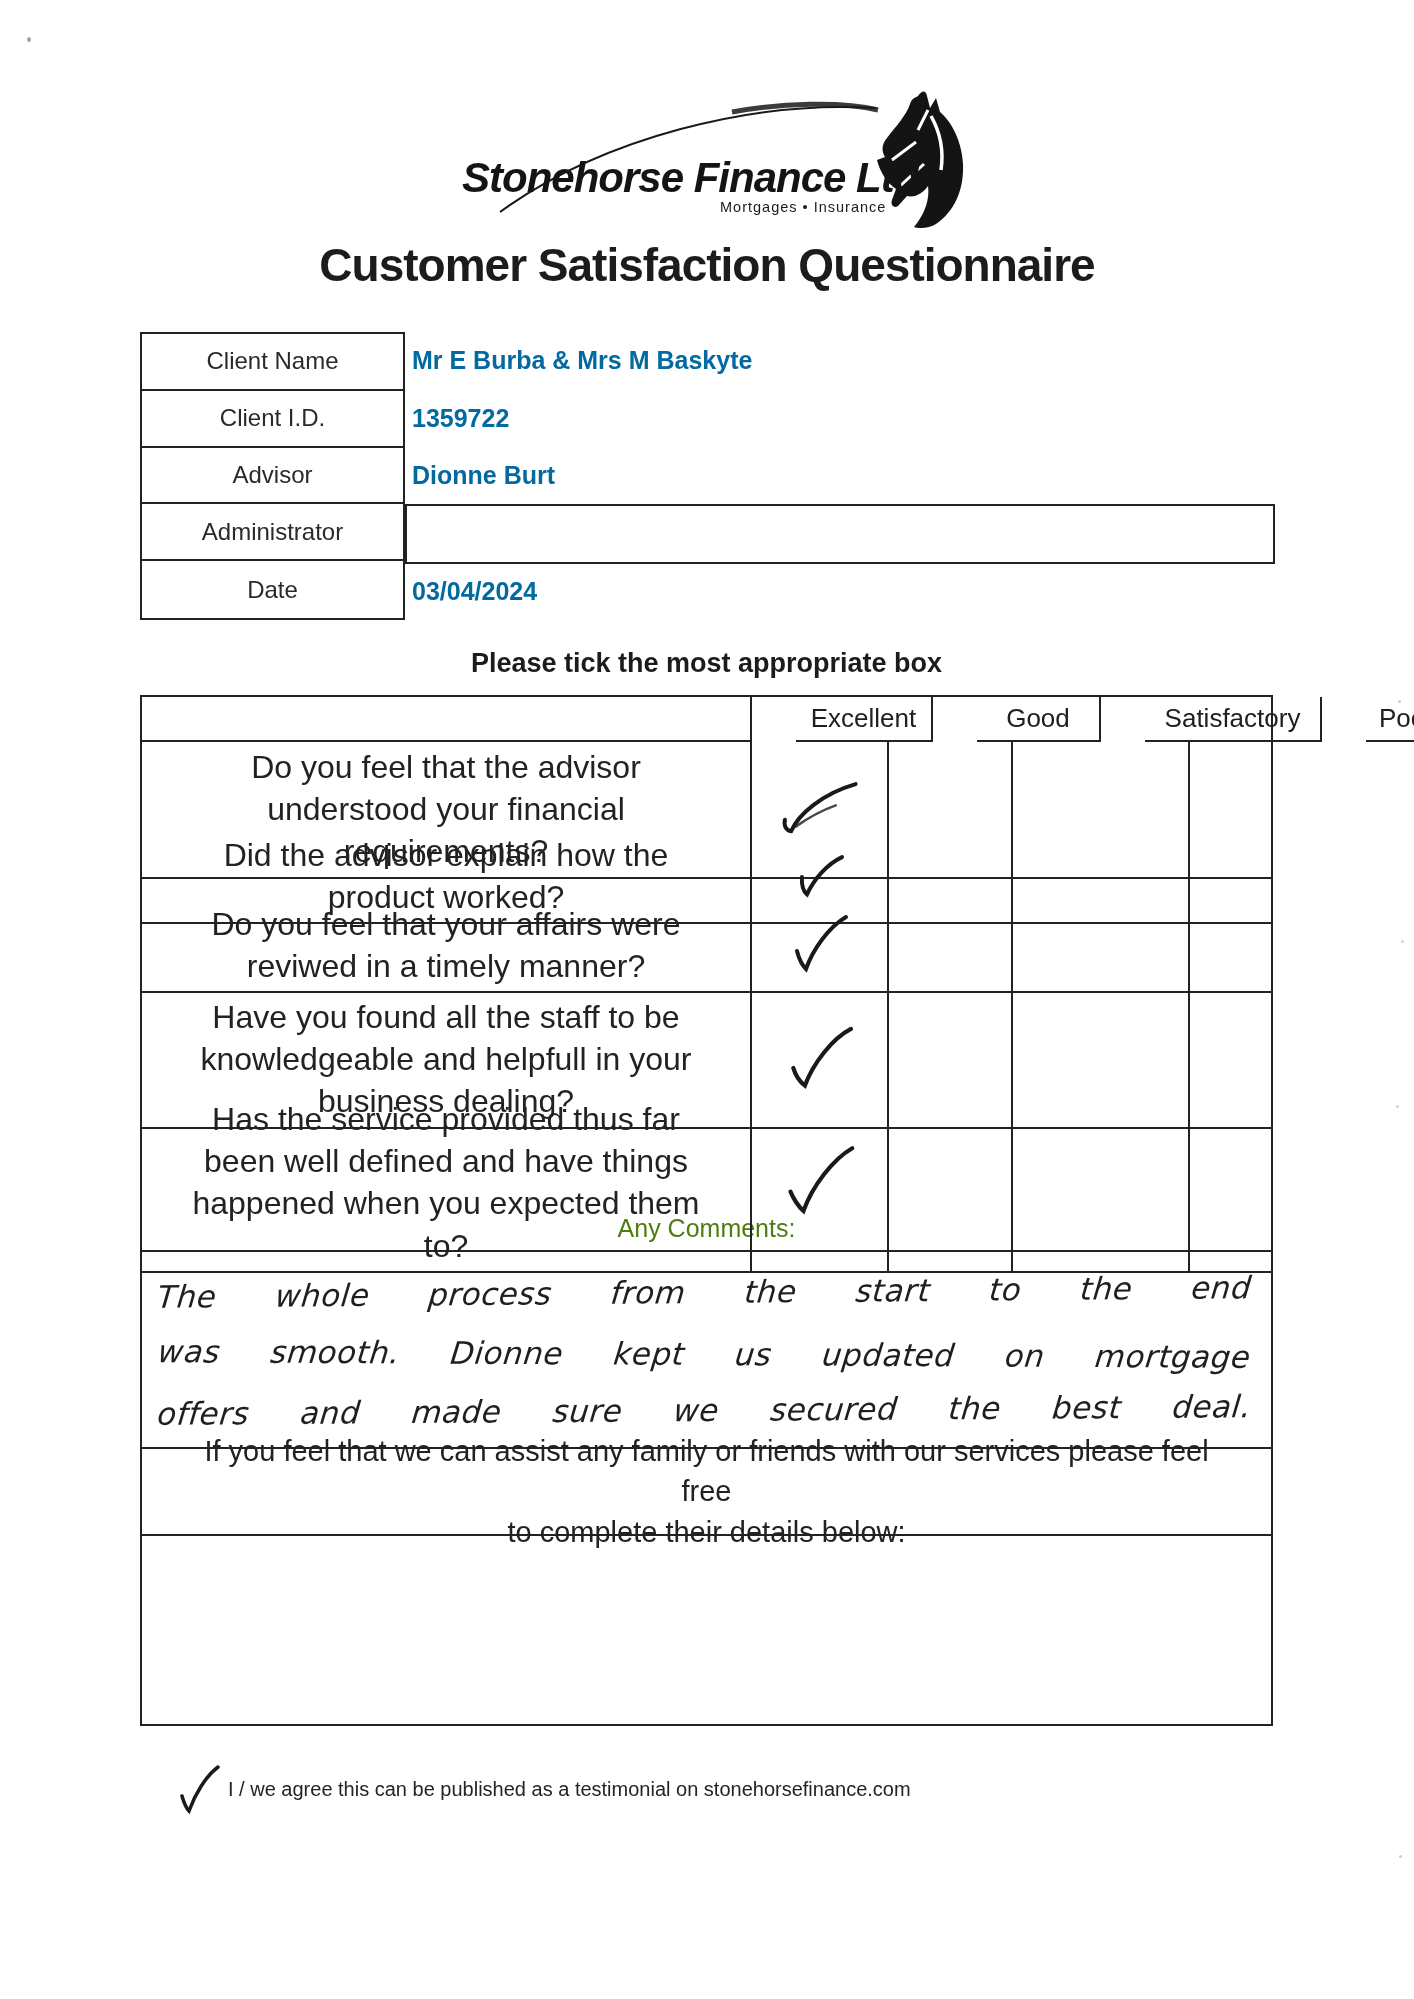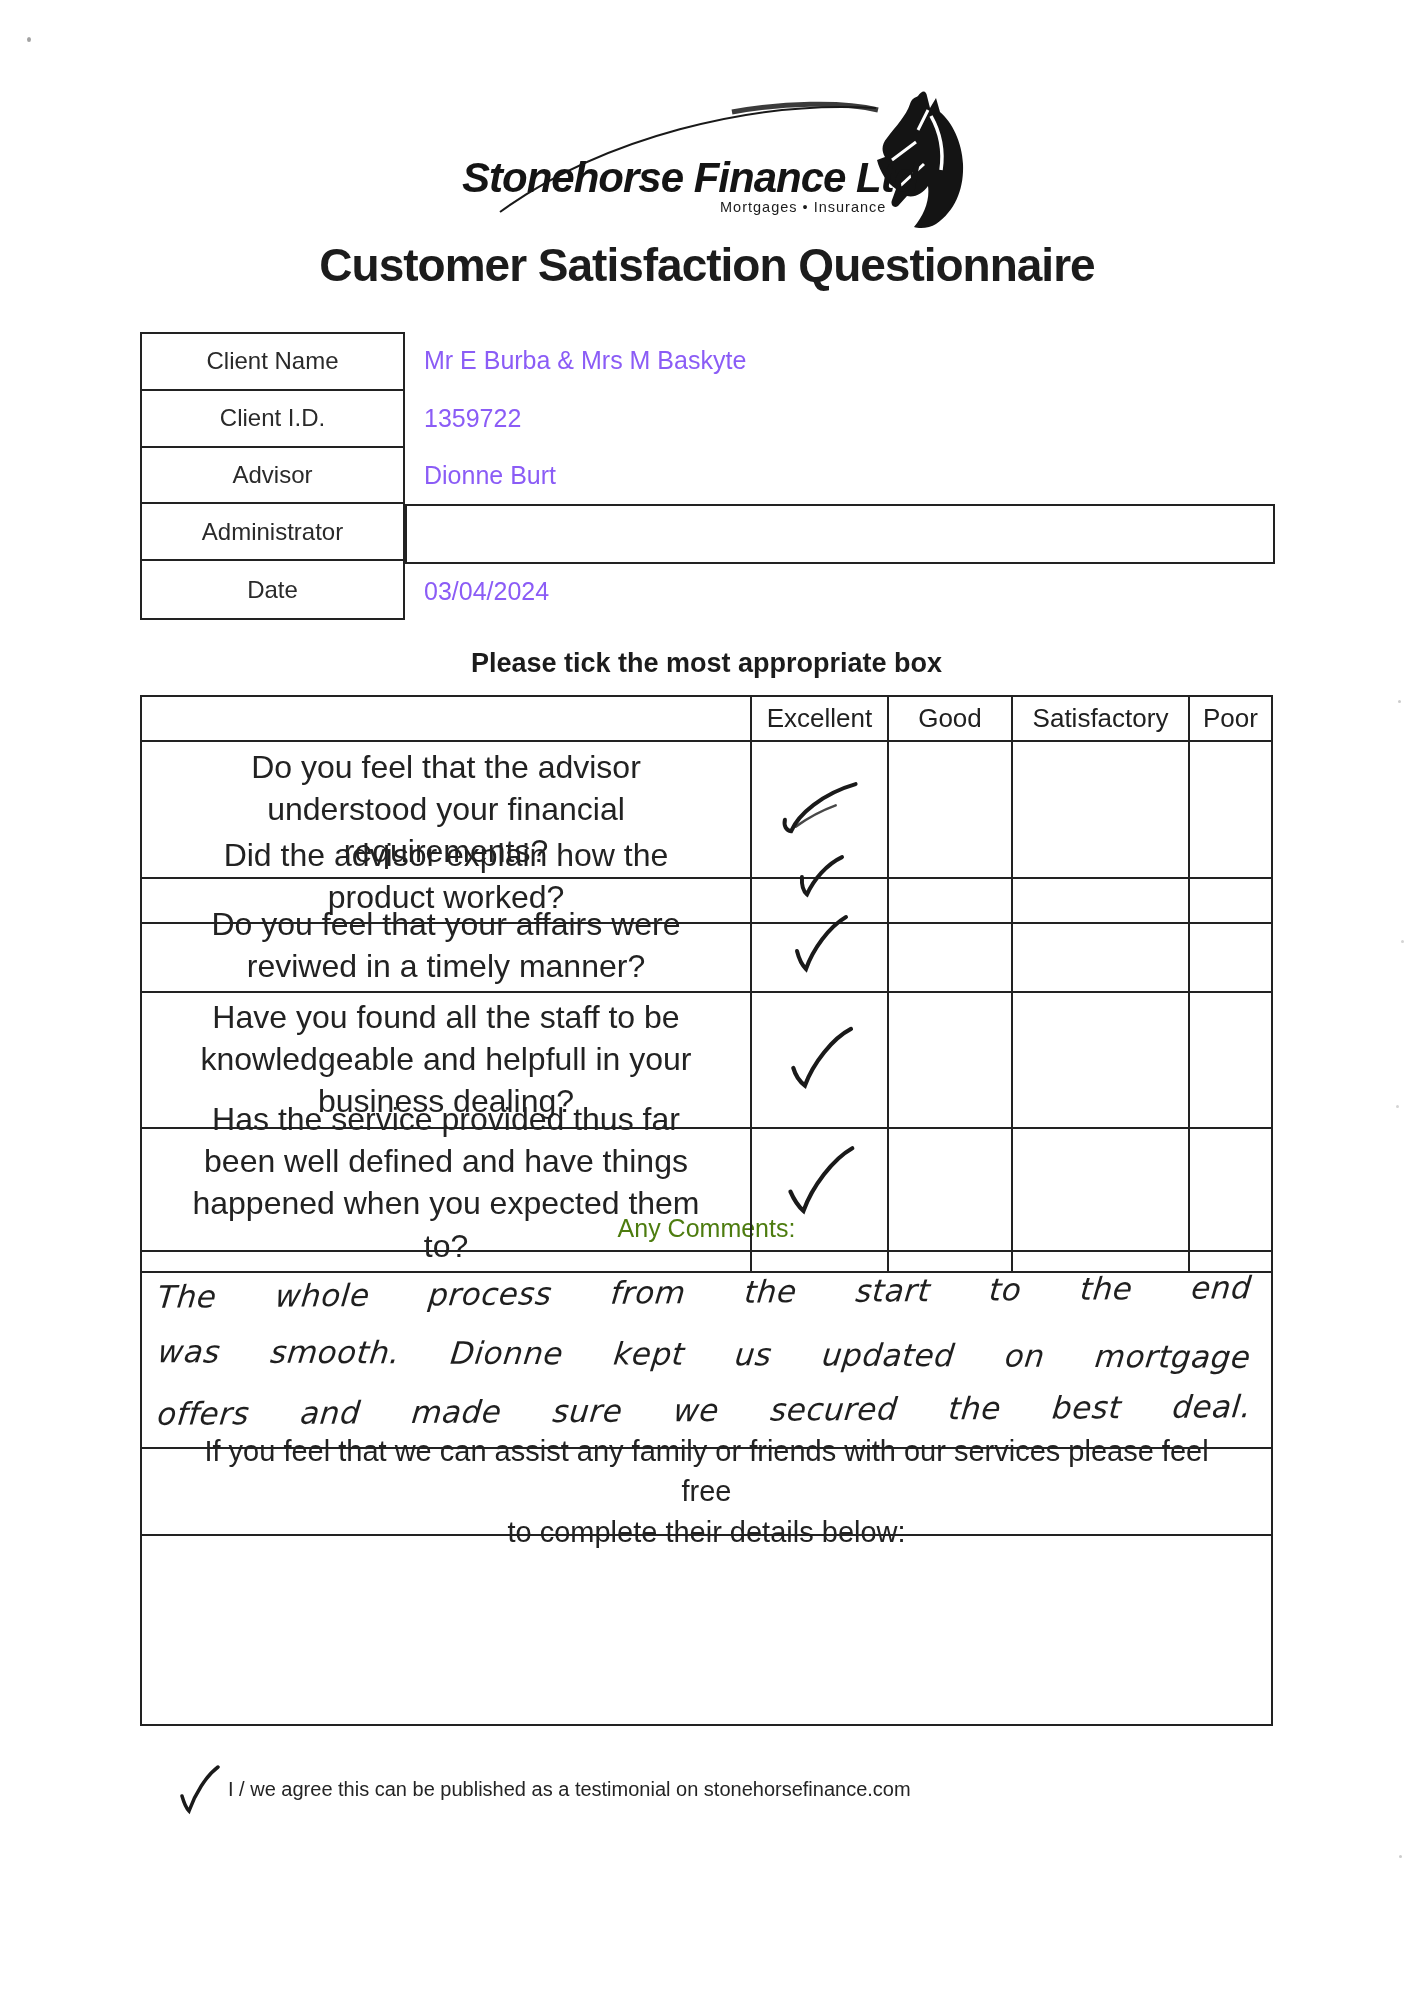--- a/index.html
+++ b/index.html
@@ -23,22 +23,22 @@
     border:2px solid #222;box-sizing:border-box;
   }
   .ci-label-row{
     height:56.8px;box-sizing:border-box;border-bottom:2px solid #222;
     display:flex;align-items:center;justify-content:center;
     font-size:24px;color:#2a2a2a;
   }
   .ci-label-row:last-child{border-bottom:none;}
   .ci-values{position:absolute;left:412px;top:332px;width:870px;height:288px;}
   .ci-value{
-    position:absolute;left:12px;width:860px;height:57.6px;display:flex;align-items:center;
-    font-size:25px;font-weight:normal;color:#8b5cf6;
+    position:absolute;left:0;width:860px;height:57.6px;display:flex;align-items:center;
+    font-size:25px;font-weight:bold;color:#0369a1;
   }
   .admin-box{
     position:absolute;left:405px;top:504px;width:870px;height:60px;
     border:2px solid #222;box-sizing:border-box;
   }
   
   .instruction{
     position:absolute;left:140px;top:648px;width:1133px;text-align:center;
     font-size:27px;font-weight:bold;color:#1c1c1c;
   }
@@ -121,21 +121,21 @@
     <div class="ci-value" style="top:57.6px;">1359722</div>
     <div class="ci-value" style="top:115.2px;">Dionne Burt</div>
     <div class="ci-value" style="top:172.8px;"></div>
     <div class="ci-value" style="top:230.4px;">03/04/2024</div>
   </div>
 
   <div class="instruction">Please tick the most appropriate box</div>
 
   <div class="main-table">
 
-    <div class="grid-row" style="height:45px;">
+    <div class="grid-row" style="height:45px;gap:44px;">
       <div class="cell hdr-cell"></div>
       <div class="cell hdr-cell">Excellent</div>
       <div class="cell hdr-cell">Good</div>
       <div class="cell hdr-cell">Satisfactory</div>
       <div class="cell hdr-cell">Poor</div>
     </div>
 
     <div class="grid-row" style="height:88px;">
       <div class="cell q-cell">Do you feel that the advisor understood your financial requirements?</div>
       <div class="cell">

